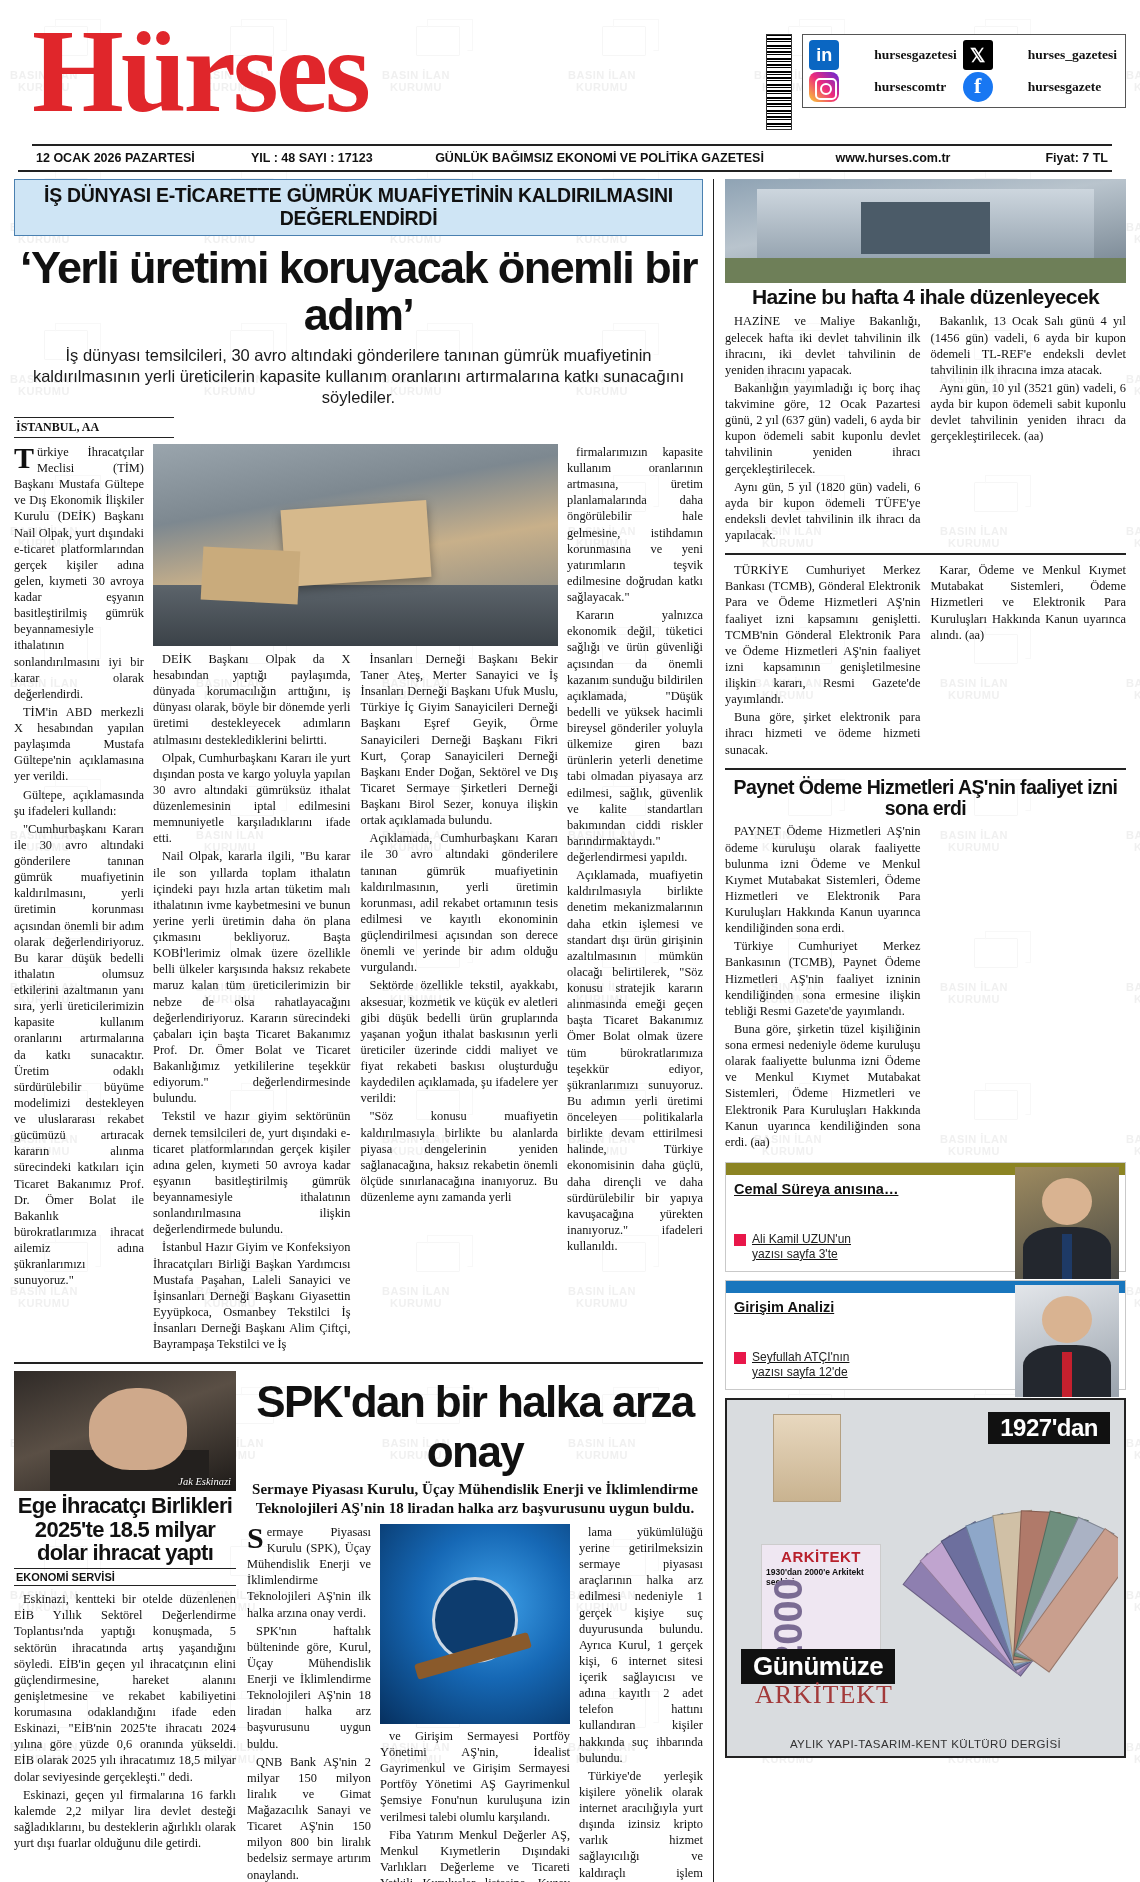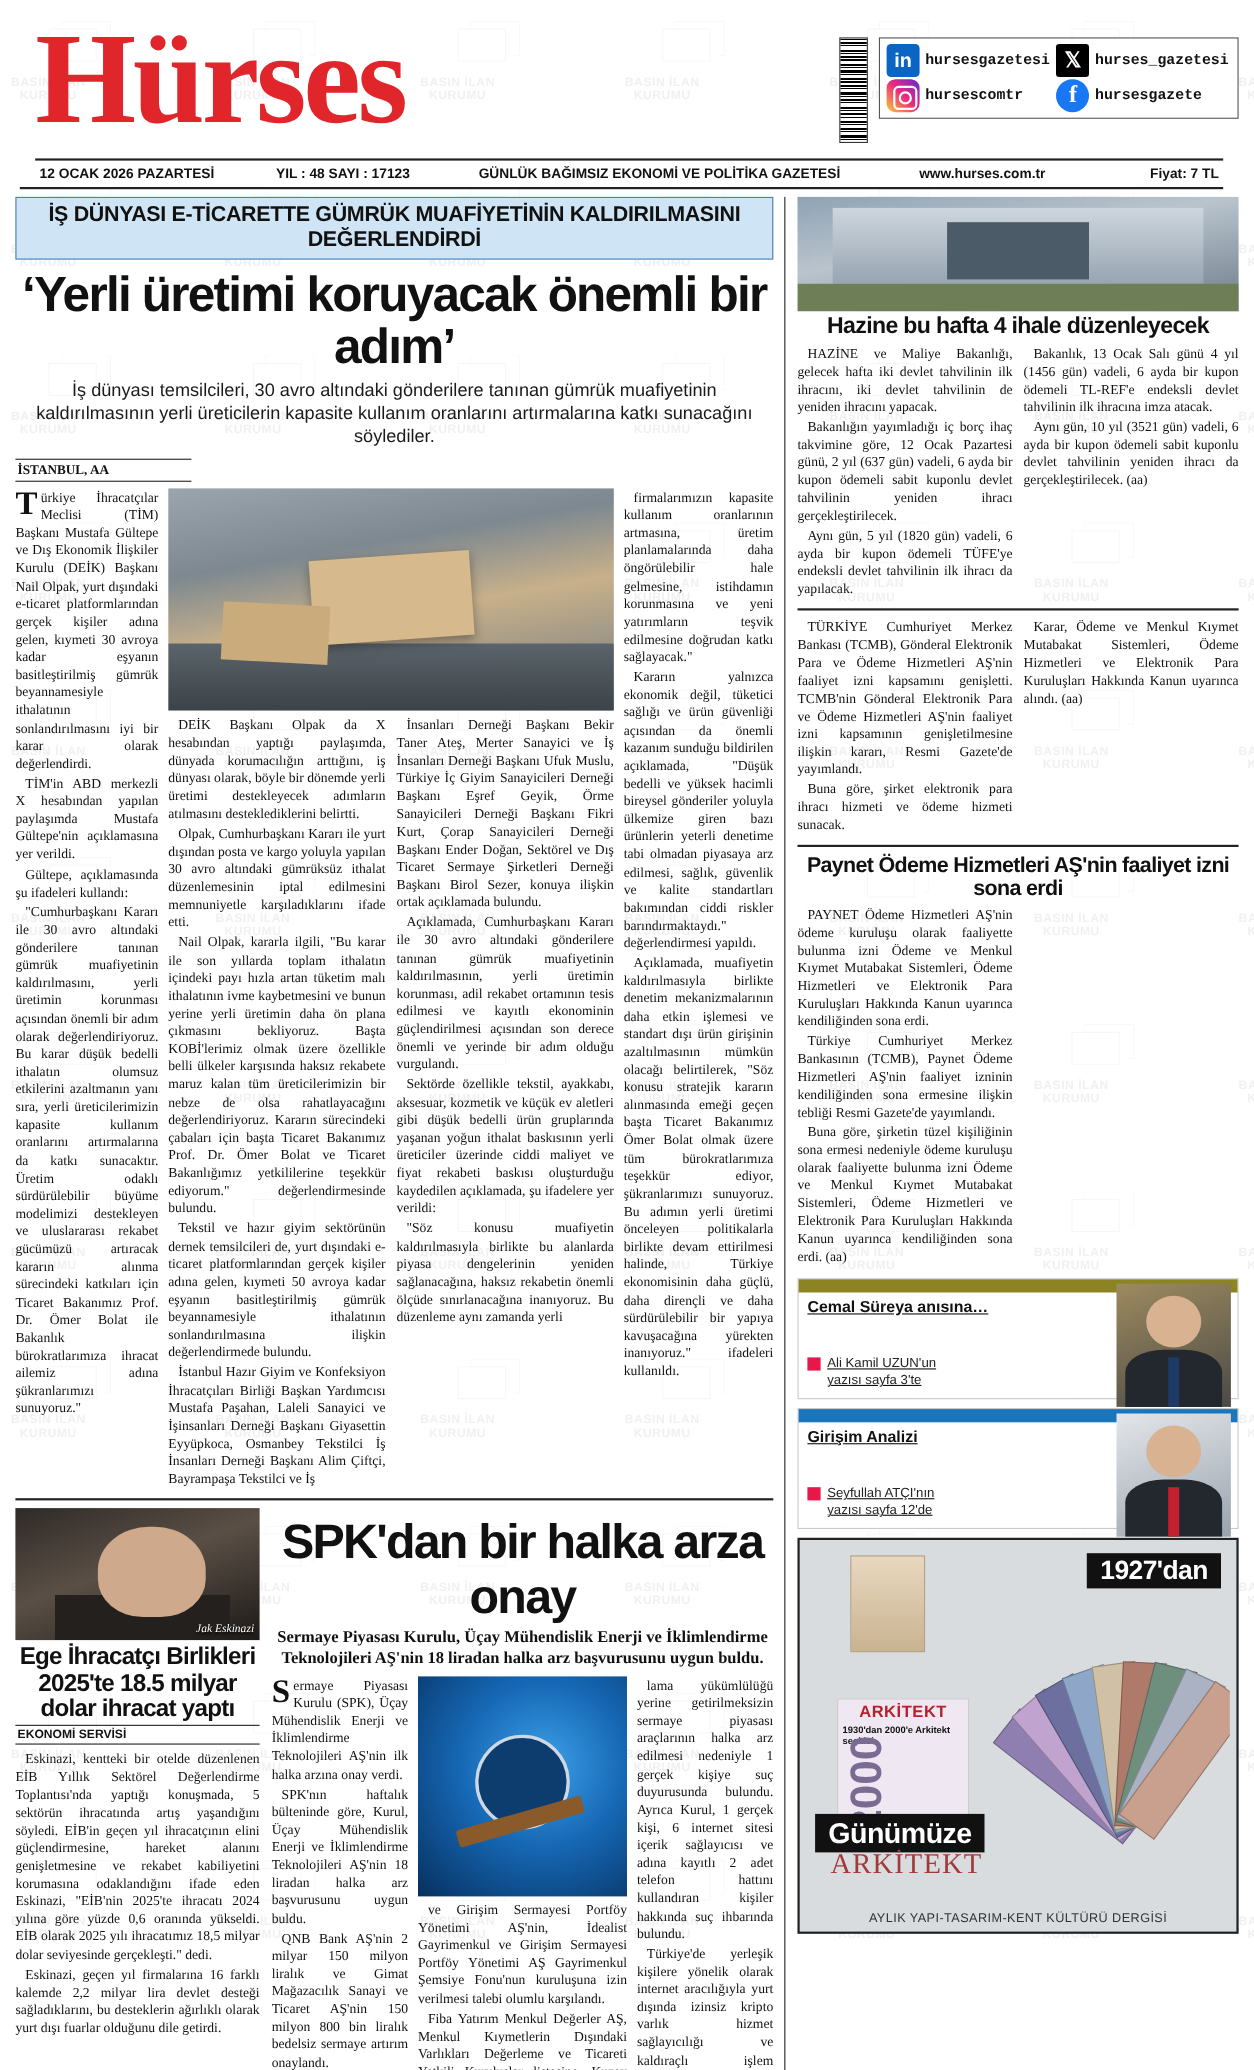--- a/index.html
+++ b/index.html
@@ -78,21 +78,21 @@
     background:#fff;
   }
   .soc { display:flex; align-items:center; gap:5px; }
   .soc-ico { width:30px; height:30px; border-radius:6px; display:flex; align-items:center; justify-content:center; flex:0 0 auto; }
   .ico-li { background:#0a66c2; color:#fff; font-family:"Liberation Sans",sans-serif; font-weight:bold; font-size:18px; border-radius:4px; }
   .ico-x  { background:#000; color:#fff; font-family:"Liberation Sans",sans-serif; font-weight:bold; font-size:19px; border-radius:3px; }
   .ico-ig { background:linear-gradient(45deg,#f9ce34,#ee2a7b,#6228d7); border-radius:8px; position:relative; }
   .ico-ig:before{ content:""; position:absolute; left:6px; top:6px; width:18px; height:18px; border:2px solid #fff; border-radius:5px; }
   .ico-ig:after{ content:""; position:absolute; left:11px; top:11px; width:8px; height:8px; border:2px solid #fff; border-radius:50%; }
   .ico-fb { background:#1877f2; border-radius:50%; color:#fff; font-family:"Liberation Serif",serif; font-weight:bold; font-size:22px; line-height:1; padding-bottom:3px; }
-  .soc-txt { font-family:Liberation Mono, monospace; font-weight:bold; font-size:13.5px; color:#111; }
+  .soc-txt { font-family:Liberation Serif, serif; font-weight:bold; font-size:13.5px; color:#111;margin-left:30px; }
 
   
   .rule-top { border-top:2.5px solid #222; margin:2px 14px 0 18px; }
   .datebar {
     display:flex; align-items:center;
     font-family:"Liberation Sans", sans-serif;
     font-weight:bold; font-size:12.5px;
     padding:5px 4px 5px 18px;
     border-bottom:2.5px solid #222;
     margin:0 14px 0 4px;

